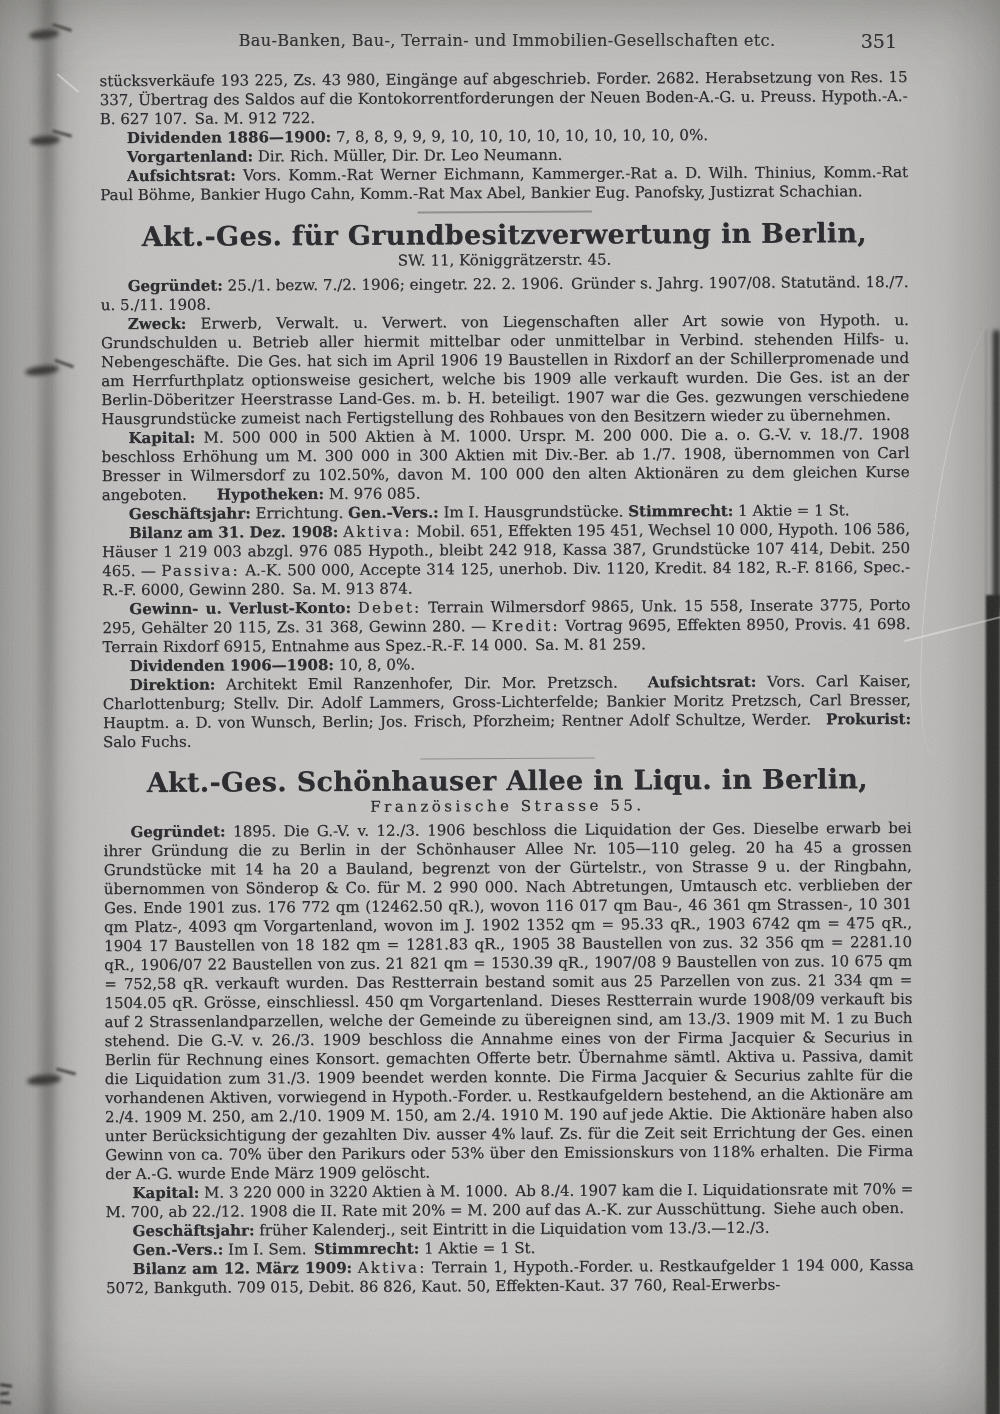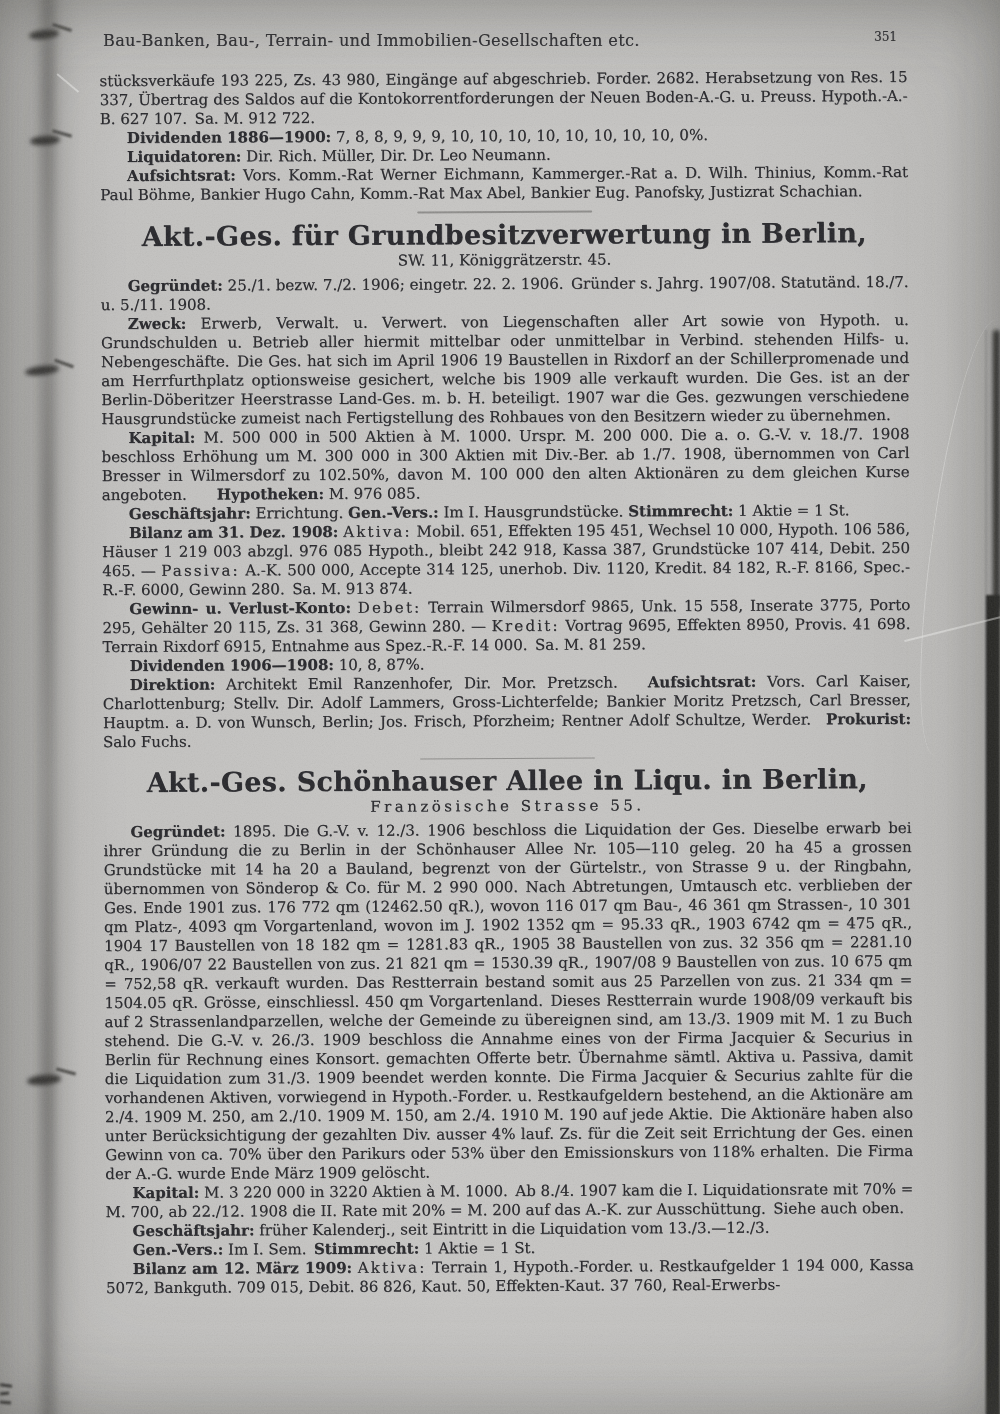--- a/index.html
+++ b/index.html
@@ -52,22 +52,22 @@
   .scr1 { position:absolute; left:932px; top:318px; width:66px; height:440px;
     border-left:1.5px solid rgba(236,236,233,.45); border-radius:50%/50%; transform:rotate(8deg); }
   .scr2 { position:absolute; left:903px; top:628px; width:100px; height:2px;
     background:rgba(242,242,240,.5); transform:rotate(-14deg); filter:blur(.6px); }
   .scr3 { position:absolute; left:54px; top:82px; width:28px; height:1.5px;
     background:rgba(245,245,243,.5); transform:rotate(40deg); }
 
   
   .running-head { position:absolute; top:31px; left:103px; width:808px;
     font-size:16px; color:#2b2b2f; text-shadow:.3px .3px .5px rgba(40,40,44,.5); }
-  .head-title { letter-spacing:.4px; }
-  .head-page  { position:absolute; right:14px; top:-1px; font-size:12px; }
+  .head-title { text-align:center; letter-spacing:.4px; }
+  .head-page  { position:absolute; right:14px; top:-1px; font-size:19px; }
 
   
   .text-col { position:absolute; left:103px; top:70px; width:808px; height:1340px;
     color:#26262a; transform:rotate(-0.3deg); transform-origin:50% 50%;
     text-shadow:.3px .3px .5px rgba(35,35,40,.55); }
   .para { margin:0; font-size:15px; line-height:19px; text-align:justify; }
   .para.ind { text-indent:27px; }
   .b { font-weight:bold; }
   .g { letter-spacing:2.2px;margin-top:44px; }
   .rule { width:175px; height:1.5px; background:#8e8d8b; margin:8px auto 6px; border-radius:1px; }
@@ -109,32 +109,32 @@
   <div class="scr3"></div>
 
   <div class="running-head">
     <div class="head-title">Bau-Banken, Bau-, Terrain- und Immobilien-Gesellschaften etc.</div>
     <div class="head-page">351</div>
   </div>
 
   <div class="text-col" style="color: rgb(38, 38, 42);">
       <p class="para"><span>stücksverkäufe 193 225, Zs. 43 980, Eingänge auf abgeschrieb. Forder. 2682. Herabsetzung von Res. 15 337, Übertrag des Saldos auf die Kontokorrentforderungen der Neuen Boden-A.-G. u. Preuss. Hypoth.-A.-B. 627 107. Sa. M. 912 722.</span></p>
       <p class="para ind"><span class="b">Dividenden 1886—1900:</span><span> 7, 8, 8, 9, 9, 9, 10, 10, 10, 10, 10, 10, 10, 10, 0%.</span></p>
-      <p class="para ind"><span class="b">Liquidatoren:</span><span> Dir. Rich. Müller, Dir. Dr. Leo Neumann.</span></p>
+      <p class="para ind"><span class="b">Vorgartenland:</span><span> Dir. Rich. Müller, Dir. Dr. Leo Neumann.</span></p>
       <p class="para ind"><span class="b">Aufsichtsrat:</span><span> Vors. Komm.-Rat Werner Eichmann, Kammerger.-Rat a. D. Wilh. Thinius, Komm.-Rat Paul Böhme, Bankier Hugo Cahn, Komm.-Rat Max Abel, Bankier Eug. Panofsky, Justizrat Schachian.</span></p>
       <div class="rule"></div>
       <div class="entry-head">Akt.-Ges. für Grundbesitzverwertung in Berlin,</div>
       <div class="entry-sub">SW. 11, Königgrätzerstr. 45.</div>
       <p class="para ind"><span class="b">Gegründet:</span><span> 25./1. bezw. 7./2. 1906; eingetr. 22. 2. 1906. Gründer s. Jahrg. 1907/08. Statutänd. 18./7. u. 5./11. 1908.</span></p>
       <p class="para ind"><span class="b">Zweck:</span><span> Erwerb, Verwalt. u. Verwert. von Liegenschaften aller Art sowie von Hypoth. u. Grundschulden u. Betrieb aller hiermit mittelbar oder unmittelbar in Verbind. stehenden Hilfs- u. Nebengeschäfte. Die Ges. hat sich im April 1906 19 Baustellen in Rixdorf an der Schillerpromenade und am Herrfurthplatz optionsweise gesichert, welche bis 1909 alle verkauft wurden. Die Ges. ist an der Berlin-Döberitzer Heerstrasse Land-Ges. m. b. H. beteiligt. 1907 war die Ges. gezwungen verschiedene Hausgrundstücke zumeist nach Fertigstellung des Rohbaues von den Besitzern wieder zu übernehmen.</span></p>
       <p class="para ind"><span class="b">Kapital:</span><span> M. 500 000 in 500 Aktien à M. 1000. Urspr. M. 200 000. Die a. o. G.-V. v. 18./7. 1908 beschloss Erhöhung um M. 300 000 in 300 Aktien mit Div.-Ber. ab 1./7. 1908, übernommen von Carl Bresser in Wilmersdorf zu 102.50%, davon M. 100 000 den alten Aktionären zu dem gleichen Kurse angeboten.  </span><span class="b">Hypotheken:</span><span> M. 976 085.</span></p>
       <p class="para ind"><span class="b">Geschäftsjahr:</span><span> Errichtung. </span><span class="b">Gen.-Vers.:</span><span> Im I. Hausgrundstücke. </span><span class="b">Stimmrecht:</span><span> 1 Aktie = 1 St.</span></p>
       <p class="para ind"><span class="b">Bilanz am 31. Dez. 1908:</span><span> </span><span class="g">Aktiva:</span><span> Mobil. 651, Effekten 195 451, Wechsel 10 000, Hypoth. 106 586, Häuser 1 219 003 abzgl. 976 085 Hypoth., bleibt 242 918, Kassa 387, Grundstücke 107 414, Debit. 250 465. — </span><span class="g">Passiva:</span><span> A.-K. 500 000, Accepte 314 125, unerhob. Div. 1120, Kredit. 84 182, R.-F. 8166, Spec.-R.-F. 6000, Gewinn 280. Sa. M. 913 874.</span></p>
       <p class="para ind"><span class="b">Gewinn- u. Verlust-Konto:</span><span> </span><span class="g">Debet:</span><span> Terrain Wilmersdorf 9865, Unk. 15 558, Inserate 3775, Porto 295, Gehälter 20 115, Zs. 31 368, Gewinn 280. — </span><span class="g">Kredit:</span><span> Vortrag 9695, Effekten 8950, Provis. 41 698. Terrain Rixdorf 6915, Entnahme aus Spez.-R.-F. 14 000. Sa. M. 81 259.</span></p>
-      <p class="para ind"><span class="b">Dividenden 1906—1908:</span><span> 10, 8, 87%.</span></p>
+      <p class="para ind"><span class="b">Dividenden 1906—1908:</span><span> 10, 8, 0%.</span></p>
       <p class="para ind"><span class="b">Direktion:</span><span> Architekt Emil Ranzenhofer, Dir. Mor. Pretzsch.  </span><span class="b">Aufsichtsrat:</span><span> Vors. Carl Kaiser, Charlottenburg; Stellv. Dir. Adolf Lammers, Gross-Lichterfelde; Bankier Moritz Pretzsch, Carl Bresser, Hauptm. a. D. von Wunsch, Berlin; Jos. Frisch, Pforzheim; Rentner Adolf Schultze, Werder. </span><span class="b">Prokurist:</span><span> Salo Fuchs.</span></p>
       <div class="rule"></div>
       <div class="entry-head">Akt.-Ges. Schönhauser Allee in Liqu. in Berlin,</div>
       <div class="entry-sub spaced">Französische Strasse 55.</div>
       <p class="para ind"><span class="b">Gegründet:</span><span> 1895. Die G.-V. v. 12./3. 1906 beschloss die Liquidation der Ges. Dieselbe erwarb bei ihrer Gründung die zu Berlin in der Schönhauser Allee Nr. 105—110 geleg. 20 ha 45 a grossen Grundstücke mit 14 ha 20 a Bauland, begrenzt von der Gürtelstr., von Strasse 9 u. der Ringbahn, übernommen von Sönderop &amp; Co. für M. 2 990 000. Nach Abtretungen, Umtausch etc. verblieben der Ges. Ende 1901 zus. 176 772 qm (12462.50 qR.), wovon 116 017 qm Bau-, 46 361 qm Strassen-, 10 301 qm Platz-, 4093 qm Vorgartenland, wovon im J. 1902 1352 qm = 95.33 qR., 1903 6742 qm = 475 qR., 1904 17 Baustellen von 18 182 qm = 1281.83 qR., 1905 38 Baustellen von zus. 32 356 qm = 2281.10 qR., 1906/07 22 Baustellen von zus. 21 821 qm = 1530.39 qR., 1907/08 9 Baustellen von zus. 10 675 qm = 752,58 qR. verkauft wurden. Das Restterrain bestand somit aus 25 Parzellen von zus. 21 334 qm = 1504.05 qR. Grösse, einschliessl. 450 qm Vorgartenland. Dieses Restterrain wurde 1908/09 verkauft bis auf 2 Strassenlandparzellen, welche der Gemeinde zu übereignen sind, am 13./3. 1909 mit M. 1 zu Buch stehend. Die G.-V. v. 26./3. 1909 beschloss die Annahme eines von der Firma Jacquier &amp; Securius in Berlin für Rechnung eines Konsort. gemachten Offerte betr. Übernahme sämtl. Aktiva u. Passiva, damit die Liquidation zum 31./3. 1909 beendet werden konnte. Die Firma Jacquier &amp; Securius zahlte für die vorhandenen Aktiven, vorwiegend in Hypoth.-Forder. u. Restkaufgeldern bestehend, an die Aktionäre am 2./4. 1909 M. 250, am 2./10. 1909 M. 150, am 2./4. 1910 M. 190 auf jede Aktie. Die Aktionäre haben also unter Berücksichtigung der gezahlten Div. ausser 4% lauf. Zs. für die Zeit seit Errichtung der Ges. einen Gewinn von ca. 70% über den Parikurs oder 53% über den Emissionskurs von 118% erhalten. Die Firma der A.-G. wurde Ende März 1909 gelöscht.</span></p>
       <p class="para ind"><span class="b">Kapital:</span><span> M. 3 220 000 in 3220 Aktien à M. 1000. Ab 8./4. 1907 kam die I. Liquidationsrate mit 70% = M. 700, ab 22./12. 1908 die II. Rate mit 20% = M. 200 auf das A.-K. zur Ausschüttung. Siehe auch oben.</span></p>
       <p class="para ind"><span class="b">Geschäftsjahr:</span><span> früher Kalenderj., seit Eintritt in die Liquidation vom 13./3.—12./3.</span></p>
       <p class="para ind"><span class="b">Gen.-Vers.:</span><span> Im I. Sem. </span><span class="b">Stimmrecht:</span><span> 1 Aktie = 1 St.</span></p>
       <p class="para ind"><span class="b">Bilanz am 12. März 1909:</span><span> </span><span class="g">Aktiva:</span><span> Terrain 1, Hypoth.-Forder. u. Restkaufgelder 1 194 000, Kassa 5072, Bankguth. 709 015, Debit. 86 826, Kaut. 50, Effekten-Kaut. 37 760, Real-Erwerbs-</span></p>
     </div>

